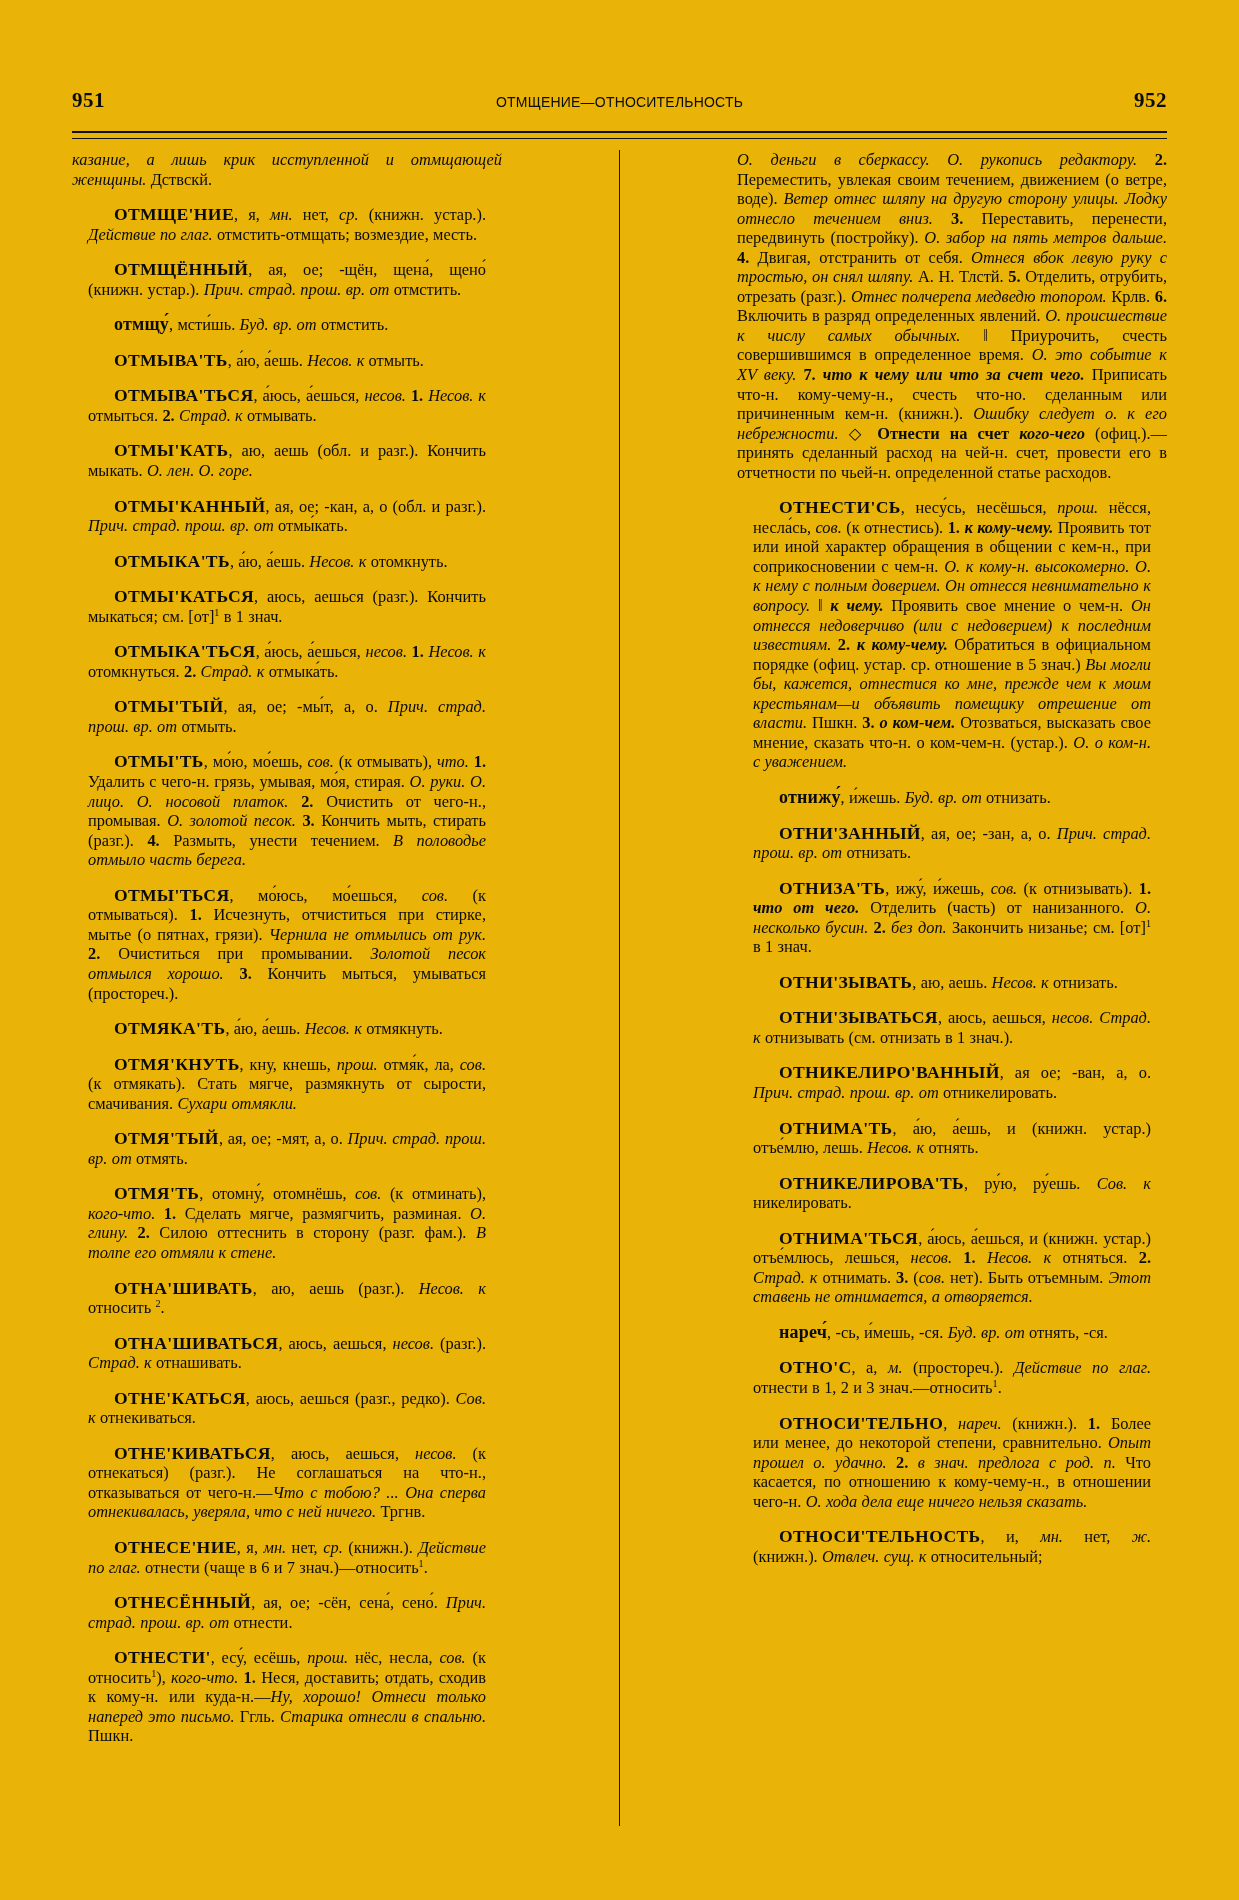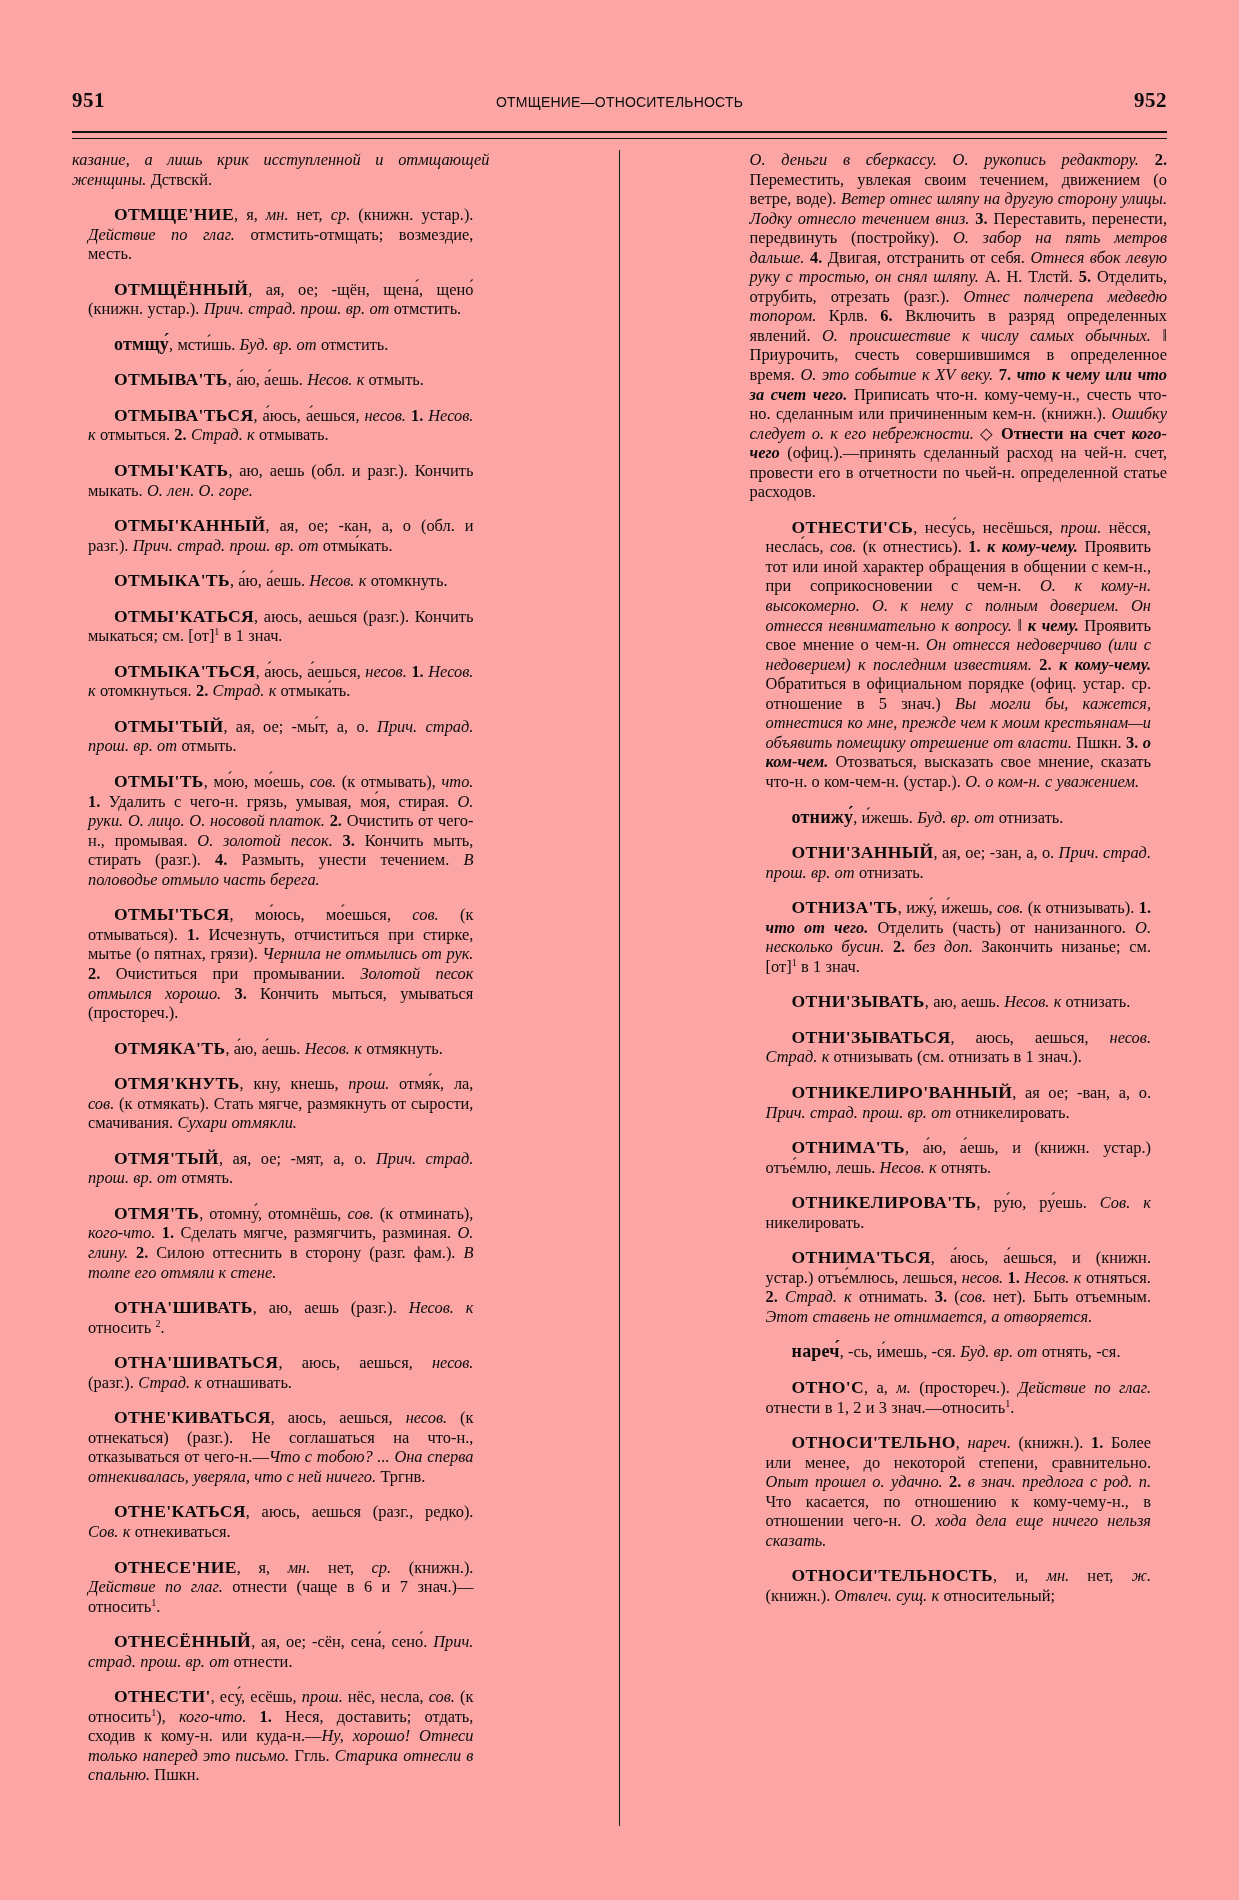--- a/index.html
+++ b/index.html
@@ -11,21 +11,21 @@
   body {
     font-family: "Liberation Serif", "DejaVu Serif", serif;
     color: #0b0b0b;
   }
 
   .page {
     position: relative;
     width: 1239px;
     height: 1900px;
     margin: 0 auto;
-    background: #fca5a5;
+    background: #eab308;
     overflow: hidden;
   }
 
   
   .running-head {
     position: absolute;
     left: 72px;
     right: 72px;
     top: 88px;
     height: 34px;
@@ -58,21 +58,21 @@
   }
 
   
   .columns {
     position: absolute;
     left: 72px;
     top: 150px;
     width: 1095px;
     height: 1690px;
     display: flex;
-    gap: 16px;
+    gap: 0;
   }
   .col {
     width: 430px;
     font-size: 16.4px;
     line-height: 19.55px;
     text-align: justify;
     text-justify: inter-word;
     hyphens: none;
     word-spacing: 0.2px;
   }
@@ -149,22 +149,22 @@
         <p class="entry"><span class="hw">ОТМЫКА'ТЬСЯ</span>, а́юсь, а́ешься, <span class="it">несов.</span> <span class="b">1.</span> <span class="it">Несов. к</span> отомкнуться. <span class="b">2.</span> <span class="it">Страд. к</span> отмыка́ть.</p>
         <p class="entry"><span class="hw">ОТМЫ'ТЫЙ</span>, ая, ое; -мы́т, а, о. <span class="it">Прич. страд. прош. вр. от</span> отмыть.</p>
         <p class="entry"><span class="hw">ОТМЫ'ТЬ</span>, мо́ю, мо́ешь, <span class="it">сов.</span> (к отмывать), <span class="it">что.</span> <span class="b">1.</span> Удалить с чего-н. грязь, умывая, мо́я, стирая. <span class="it">О. руки. О. лицо. О. носовой платок.</span> <span class="b">2.</span> Очистить от чего-н., промывая. <span class="it">О. золотой песок.</span> <span class="b">3.</span> Кончить мыть, стирать (разг.). <span class="b">4.</span> Размыть, унести течением. <span class="it">В половодье отмыло часть берега.</span></p>
         <p class="entry"><span class="hw">ОТМЫ'ТЬСЯ</span>, мо́юсь, мо́ешься, <span class="it">сов.</span> (к отмываться). <span class="b">1.</span> Исчезнуть, отчиститься при стирке, мытье (о пятнах, грязи). <span class="it">Чернила не отмылись от рук.</span> <span class="b">2.</span> Очиститься при промывании. <span class="it">Золотой песок отмылся хорошо.</span> <span class="b">3.</span> Кончить мыться, умываться (простореч.).</p>
         <p class="entry"><span class="hw">ОТМЯКА'ТЬ</span>, а́ю, а́ешь. <span class="it">Несов. к</span> отмякнуть.</p>
         <p class="entry"><span class="hw">ОТМЯ'КНУТЬ</span>, кну, кнешь, <span class="it">прош.</span> отмя́к, ла, <span class="it">сов.</span> (к отмякать). Стать мягче, размякнуть от сырости, смачивания. <span class="it">Сухари отмякли.</span></p>
         <p class="entry"><span class="hw">ОТМЯ'ТЫЙ</span>, ая, ое; -мят, а, о. <span class="it">Прич. страд. прош. вр. от</span> отмять.</p>
         <p class="entry"><span class="hw">ОТМЯ'ТЬ</span>, отомну́, отомнёшь, <span class="it">сов.</span> (к отминать), <span class="it">кого-что.</span> <span class="b">1.</span> Сделать мягче, размягчить, разминая. <span class="it">О. глину.</span> <span class="b">2.</span> Силою оттеснить в сторону (разг. фам.). <span class="it">В толпе его отмяли к стене.</span></p>
         <p class="entry"><span class="hw">ОТНА'ШИВАТЬ</span>, аю, аешь (разг.). <span class="it">Несов. к</span> относить <sup>2</sup>.</p>
         <p class="entry"><span class="hw">ОТНА'ШИВАТЬСЯ</span>, аюсь, аешься, <span class="it">несов.</span> (разг.). <span class="it">Страд. к</span> отнашивать.</p>
+        <p class="entry"><span class="hw">ОТНЕ'КАТЬСЯ</span>, аюсь, аешься (разг., редко). <span class="it">Сов. к</span> отнекиваться.</p>
         <p class="entry"><span class="hw">ОТНЕ'КИВАТЬСЯ</span>, аюсь, аешься, <span class="it">несов.</span> (к отнекаться) (разг.). Не соглашаться на что-н., отказываться от чего-н.—<span class="it">Что с тобою? ... Она сперва отнекивалась, уверяла, что с ней ничего.</span> Тргнв.</p>
-        <p class="entry"><span class="hw">ОТНЕ'КАТЬСЯ</span>, аюсь, аешься (разг., редко). <span class="it">Сов. к</span> отнекиваться.</p>
         <p class="entry"><span class="hw">ОТНЕСЕ'НИЕ</span>, я, <span class="it">мн.</span> нет, <span class="it">ср.</span> (книжн.). <span class="it">Действие по глаг.</span> отнести (чаще в 6 и 7 знач.)—относить<sup>1</sup>.</p>
         <p class="entry"><span class="hw">ОТНЕСЁННЫЙ</span>, ая, ое; -сён, сена́, сено́. <span class="it">Прич. страд. прош. вр. от</span> отнести.</p>
         <p class="entry"><span class="hw">ОТНЕСТИ'</span>, есу́, есёшь, <span class="it">прош.</span> нёс, несла, <span class="it">сов.</span> (к относить<sup>1</sup>), <span class="it">кого-что.</span> <span class="b">1.</span> Неся, доставить; отдать, сходив к кому-н. или куда-н.—<span class="it">Ну, хорошо! Отнеси только наперед это письмо.</span> Ггль. <span class="it">Старика отнесли в спальню.</span> Пшкн.</p>
       </div>
     <div class="col-gutter">
       <div class="rule-v"></div>
     </div>
     <div class="col col-right" id="col-right">
         <p class="cont"><span class="it">О. деньги в сберкассу. О. рукопись редактору.</span> <span class="b">2.</span> Переместить, увлекая своим течением, движением (о ветре, воде). <span class="it">Ветер отнес шляпу на другую сторону улицы. Лодку отнесло течением вниз.</span> <span class="b">3.</span> Переставить, перенести, передвинуть (постройку). <span class="it">О. забор на пять метров дальше.</span> <span class="b">4.</span> Двигая, отстранить от себя. <span class="it">Отнеся вбок левую руку с тростью, он снял шляпу.</span> А. Н. Тлстй. <span class="b">5.</span> Отделить, отрубить, отрезать (разг.). <span class="it">Отнес полчерепа медведю топором.</span> Крлв. <span class="b">6.</span> Включить в разряд определенных явлений. <span class="it">О. происшествие к числу самых обычных.</span> <span class="sym">‖</span> Приурочить, счесть совершившимся в определенное время. <span class="it">О. это событие к XV веку.</span> <span class="b">7.</span> <span class="bi">что к чему или что за счет чего.</span> Приписать что-н. кому-чему-н., счесть что-но. сделанным или причиненным кем-н. (книжн.). <span class="it">Ошибку следует о. к его небрежности.</span> <span class="sym">◇</span> <span class="b">Отнести на счет</span> <span class="bi">кого-чего</span> (офиц.).—принять сделанный расход на чей-н. счет, провести его в отчетности по чьей-н. определенной статье расходов.</p>
         <p class="entry"><span class="hw">ОТНЕСТИ'СЬ</span>, несу́сь, несёшься, <span class="it">прош.</span> нёсся, несла́сь, <span class="it">сов.</span> (к отнестись). <span class="b">1.</span> <span class="bi">к кому-чему.</span> Проявить тот или иной характер обращения в общении с кем-н., при соприкосновении с чем-н. <span class="it">О. к кому-н. высокомерно. О. к нему с полным доверием. Он отнесся невнимательно к вопросу.</span> <span class="sym">‖</span> <span class="bi">к чему.</span> Проявить свое мнение о чем-н. <span class="it">Он отнесся недоверчиво (или с недоверием) к последним известиям.</span> <span class="b">2.</span> <span class="bi">к кому-чему.</span> Обратиться в официальном порядке (офиц. устар. ср. отношение в 5 знач.) <span class="it">Вы могли бы, кажется, отнестися ко мне, прежде чем к моим крестьянам—и объявить помещику отрешение от власти.</span> Пшкн. <span class="b">3.</span> <span class="bi">о ком-чем.</span> Отозваться, высказать свое мнение, сказать что-н. о ком-чем-н. (устар.). <span class="it">О. о ком-н. с уважением.</span></p>

